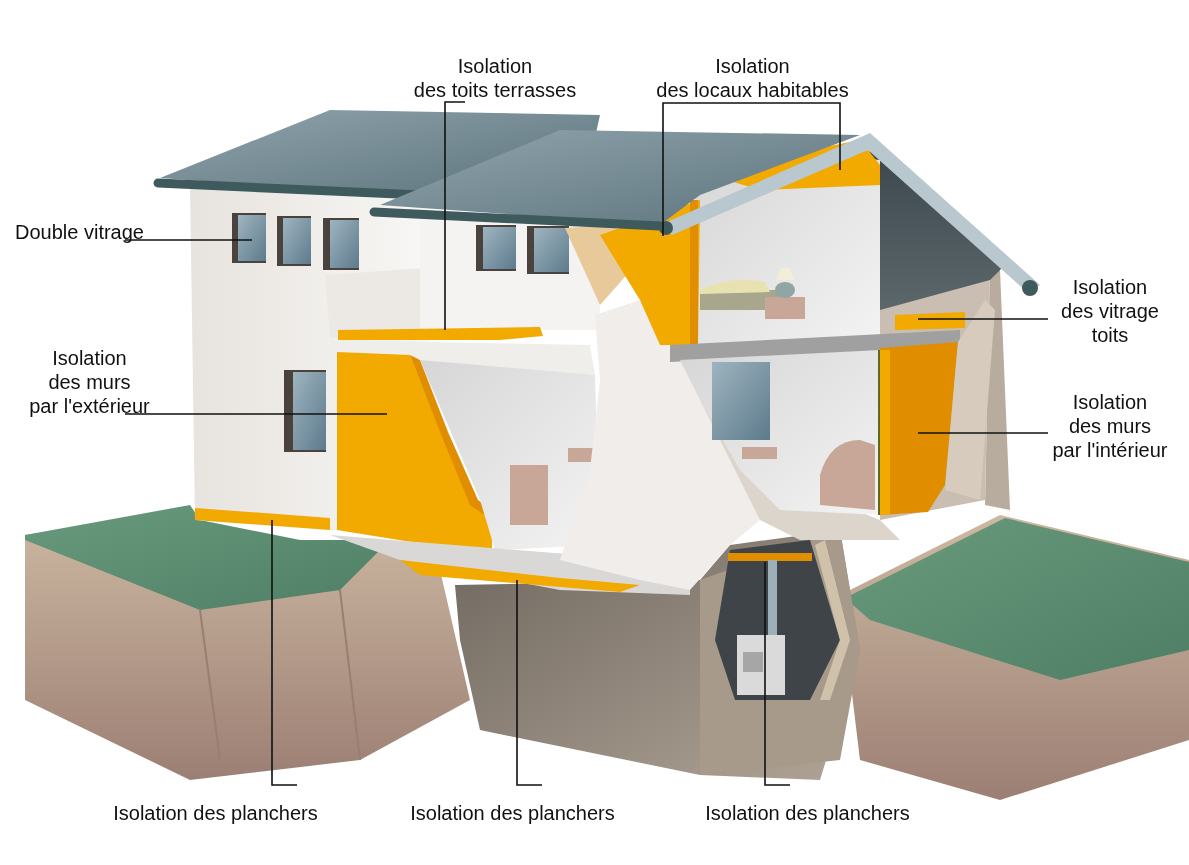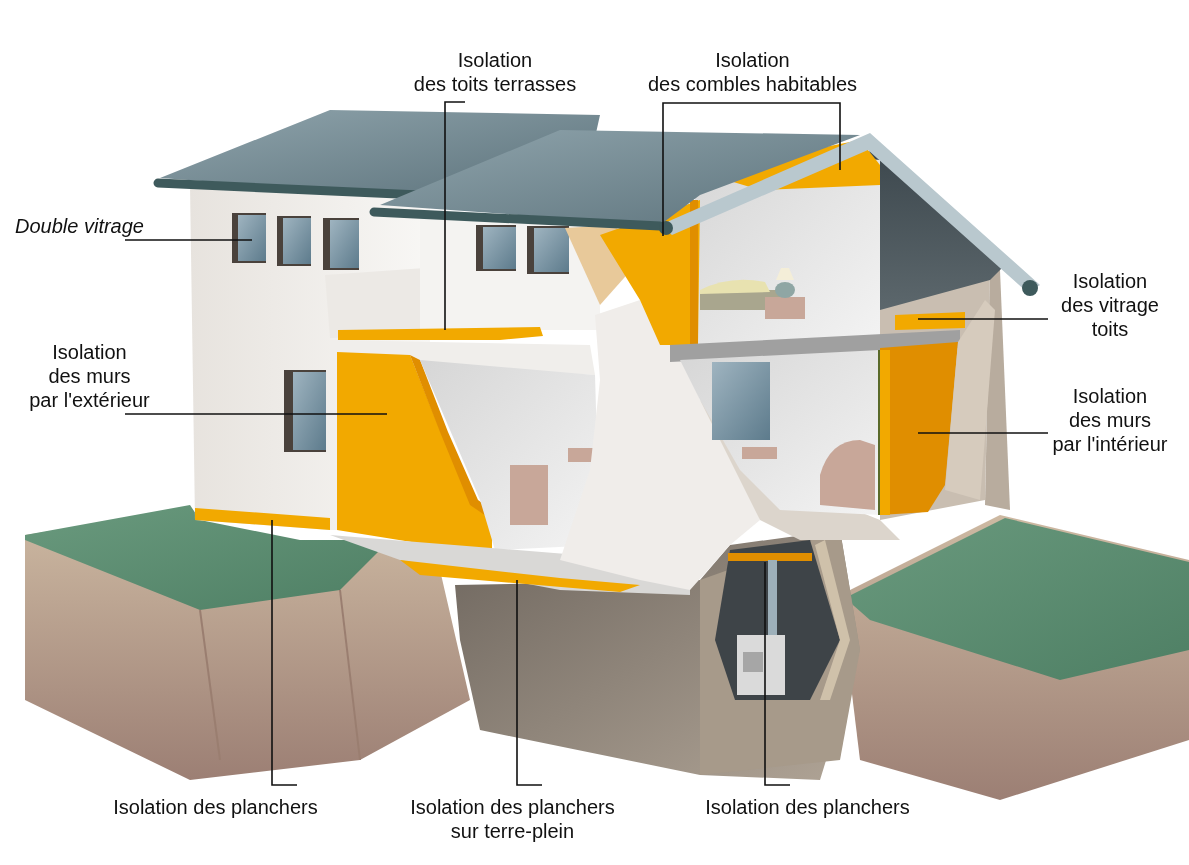--- a/index.html
+++ b/index.html
@@ -1,22 +1,22 @@
 <!DOCTYPE html>
 <html><head>
   <meta charset="utf-8">
   <style>
     html, body { margin: 0; padding: 0; background: #ffffff; }
     body { width: 1189px; height: 865px; position: relative; overflow: hidden;
            font-family: "Liberation Sans", "DejaVu Sans", sans-serif; }
     #scene { position: absolute; left: 0; top: 0; }
     .label { position: absolute; color: #111; font-size: 20px; line-height: 24px;
-             text-align: center; white-space: nowrap; }
+             text-align: center; white-space: nowrap; margin-top: 6px; }
     .label span { display: block; }
-    .label.left { text-align: left; font-style: italic; }
+    .label.left { text-align: left; }
   </style>
 </head>
 <body>
 
 <svg id="scene" width="1189" height="865" viewBox="0 0 1189 865" xmlns="http://www.w3.org/2000/svg">
   <defs>
     <linearGradient id="gRoof" x1="0" y1="0" x2="1" y2="1">
       <stop offset="0" stop-color="#8FA4AC"></stop>
       <stop offset="1" stop-color="#5D737C"></stop>
     </linearGradient>
@@ -181,21 +181,21 @@
   </g>
 </svg>
 
 <div class="label" style="left:400px; top:48px; width:190px;">
   <span>Isolation</span>
   <span>des toits terrasses</span>
 </div>
 
 <div class="label" style="left:630px; top:48px; width:245px;">
   <span>Isolation</span>
-  <span>des combles habitables</span>
+  <span>des locaux habitables</span>
 </div>
 
 <div class="label left" style="left:15px; top:214px;">
   <span>Double vitrage</span>
 </div>
 
 <div class="label" style="left:12px; top:340px; width:155px;">
   <span>Isolation</span>
   <span>des murs</span>
   <span>par l'extérieur</span>
@@ -212,18 +212,17 @@
   <span>des murs</span>
   <span>par l'intérieur</span>
 </div>
 
 <div class="label" style="left:88px; top:795px; width:255px;">
   <span>Isolation des planchers</span>
 </div>
 
 <div class="label" style="left:385px; top:795px; width:255px;">
   <span>Isolation des planchers</span>
-  <span>sur terre-plein</span>
 </div>
 
 <div class="label" style="left:680px; top:795px; width:255px;">
   <span>Isolation des planchers</span>
 </div>
 
 </body></html>

